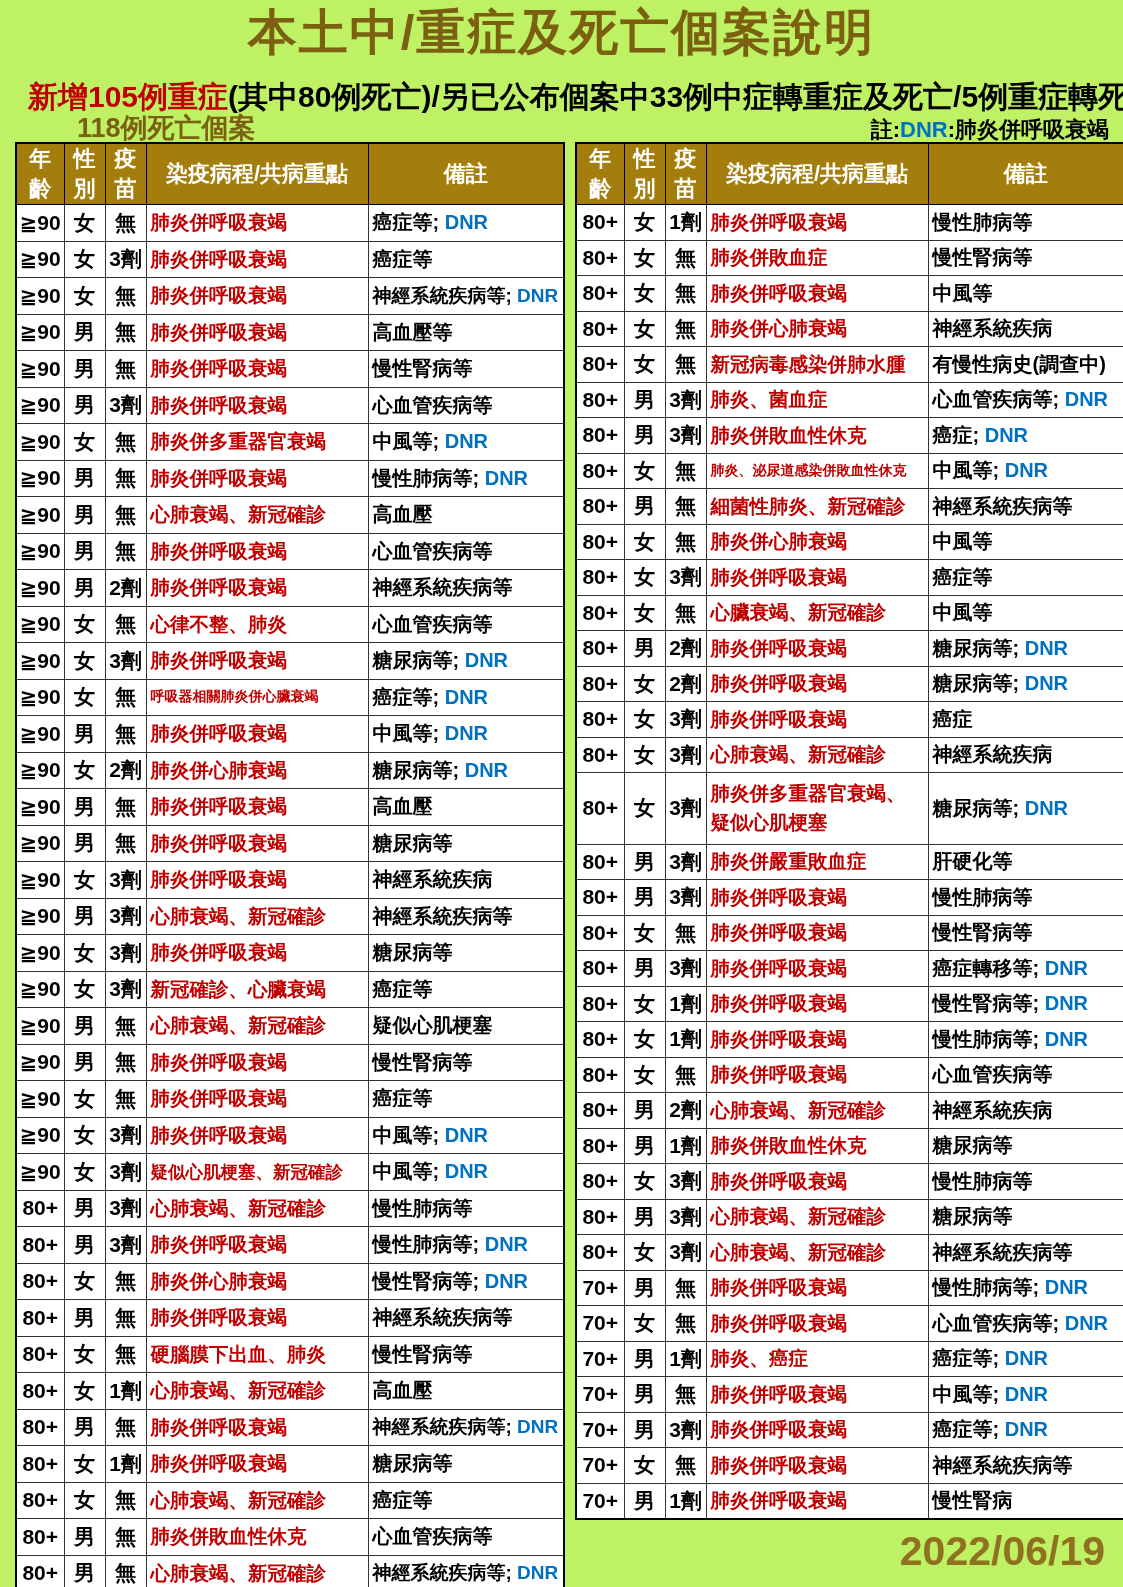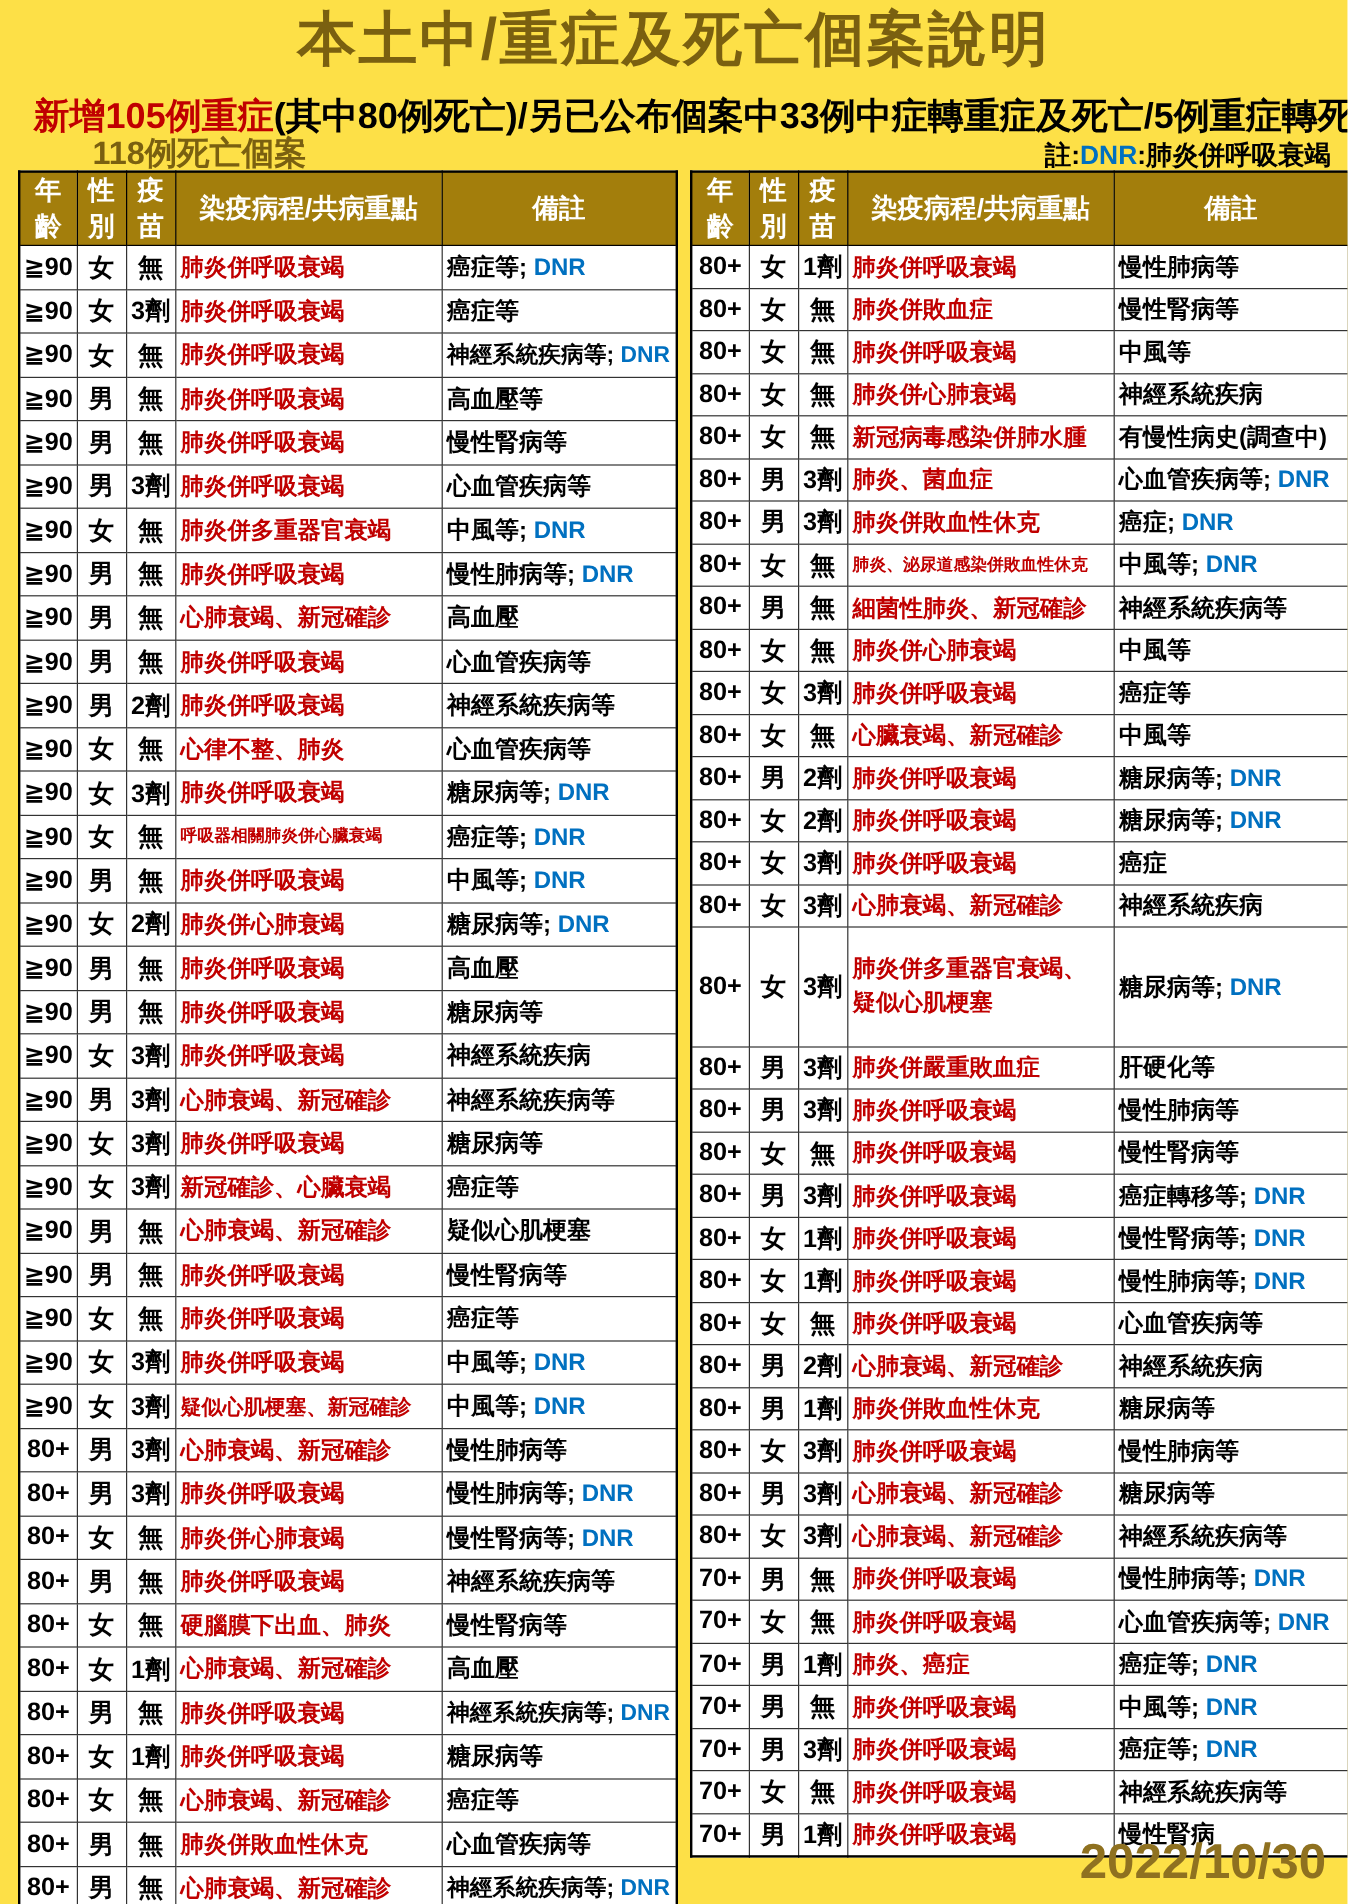--- a/index.html
+++ b/index.html
@@ -1,17 +1,17 @@
 <!DOCTYPE html>
 <html><head>
 <meta charset="utf-8">
 <style>
   html,body{margin:0;padding:0;background:#ffffff;}
   .page{
-    position:relative;width:1123px;height:1587px;background:#fde047;overflow:hidden;
+    position:relative;width:1123px;height:1587px;background:#bef264;overflow:hidden;
     font-family:"Liberation Sans","DejaVu Sans",sans-serif;font-weight:bold;
   }
   .title{
     position:absolute;top:0px;left:0;width:100%;margin:0;text-align:center;
     font-size:49px;color:#7a6010;letter-spacing:2px;white-space:nowrap;
   }
   .subtitle{
     position:absolute;top:77px;left:28px;font-size:30px;color:#000000;white-space:nowrap;
   }
   .subtitle .hl{color:#c00000;}
@@ -29,21 +29,21 @@
   }
   .case-table th{
     background:#a37e0c;color:#ffffff;font-size:22px;font-weight:bold;
     border:1px solid #000000;height:37px;padding:0 2px;text-align:center;
   }
   .case-table td{border:1px solid #333333;background:#ffffff;}
   #left-table td{height:35.5px;}
   #right-table td{height:34.5px;}
   td.c{text-align:center;font-size:21px;padding:0 2px;color:#000000;}
   td.course{color:#c00000;text-align:left;font-size:19.5px;padding:0 4px;white-space:nowrap;}
-  td.course.wrap{white-space:normal;line-height:1.5;padding:20px 4px;}
+  td.course.wrap{white-space:normal;line-height:1.5;padding:6px 4px;}
   td.remark{color:#000000;text-align:left;font-size:20px;padding:0 4px;white-space:nowrap;}
   td.fit{overflow:hidden;}
   .dnr{color:#0070c0;}
   .footer{
     position:absolute;right:18px;bottom:12px;
     display:flex;align-items:center;gap:20px;white-space:nowrap;
   }
   .footer .date{font-size:41px;color:#8f7120;}
   .footer .org{font-size:25px;color:#7a6010;}
 </style>
@@ -618,16 +618,16 @@
             <td class="c">男</td>
             <td class="c">1劑</td>
             <td class="course fit">肺炎併呼吸衰竭</td>
             <td class="remark fit">慢性腎病</td>
           </tr>
         </tbody>
       </table>
   </div>
 
   <div class="footer">
-    <span class="date">2022/10/30</span>
+    <span class="date">2022/06/19</span>
   </div>
 
 </div>
 
 </body></html>

